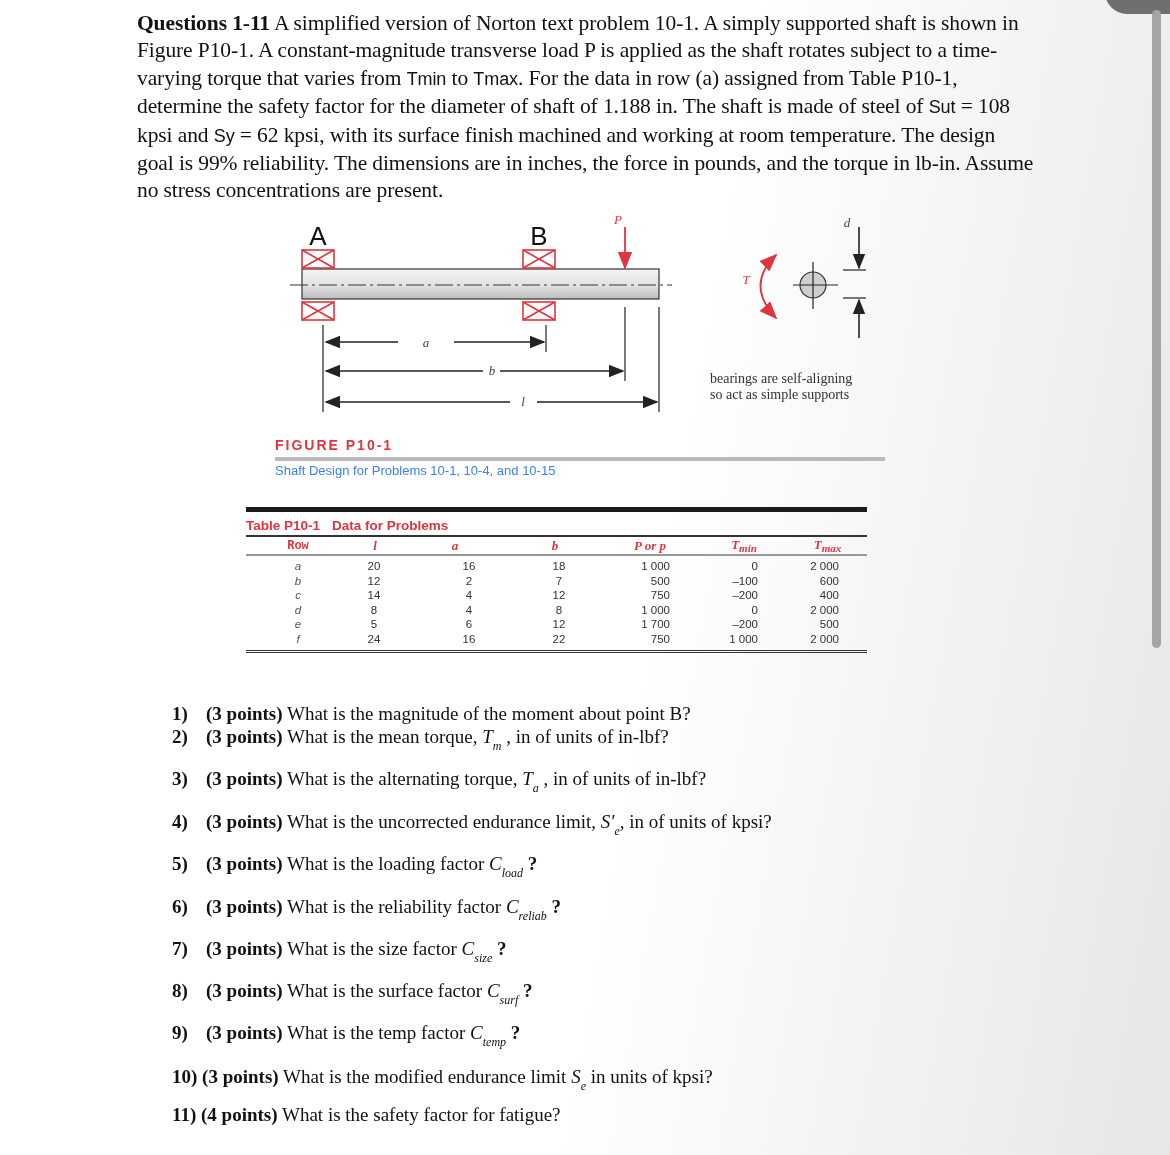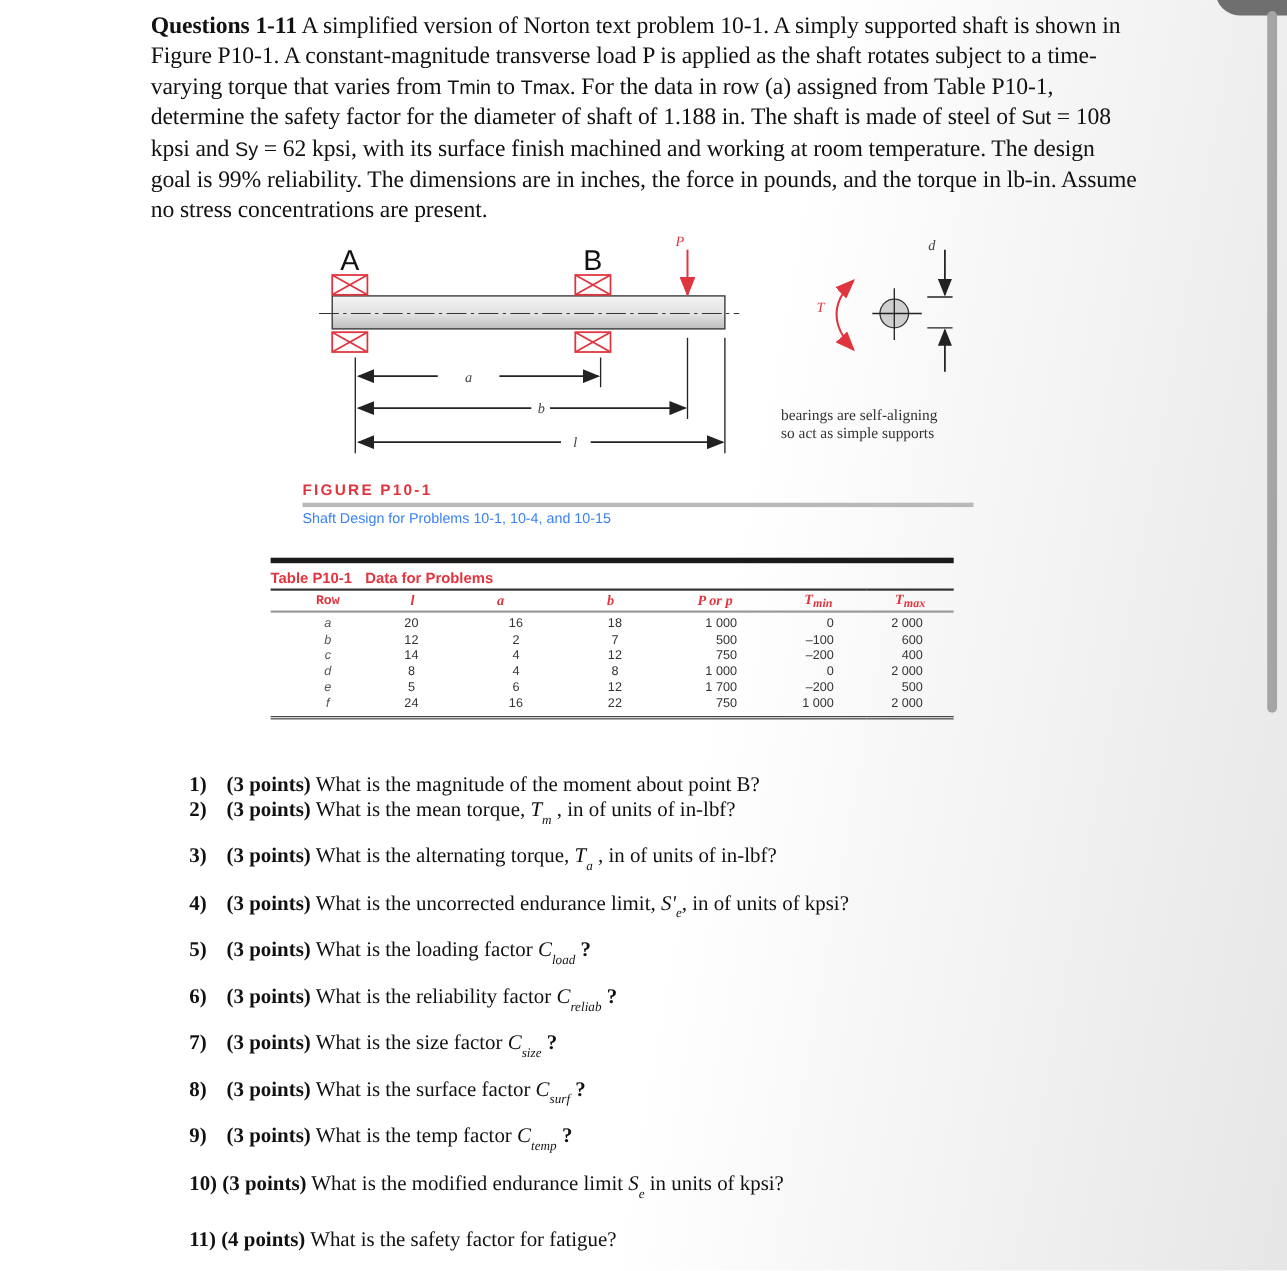--- a/index.html
+++ b/index.html
@@ -247,17 +247,17 @@
     <div class="q" style="top: 13px;"><span class="num" style="width:34px">1)</span><span class="pts">(3 points)</span><span> What is the magnitude of the moment about point B?</span></div>
     <div class="q" style="top: 36px;"><span class="num" style="width:34px">2)</span><span class="pts">(3 points)</span><span> What is the mean torque, </span><i>T</i><span class="sb">m</span><span> , in of units of in-lbf?</span></div>
     <div class="q" style="top: 78px;"><span class="num" style="width:34px">3)</span><span class="pts">(3 points)</span><span> What is the alternating torque, </span><i>T</i><span class="sb">a</span><span> , in of units of in-lbf?</span></div>
     <div class="q" style="top: 121px;"><span class="num" style="width:34px">4)</span><span class="pts">(3 points)</span><span> What is the uncorrected endurance limit, </span><i>S'</i><span class="sb">e</span><span>, in of units of kpsi?</span></div>
     <div class="q" style="top: 163px;"><span class="num" style="width:34px">5)</span><span class="pts">(3 points)</span><span> What is the loading factor </span><i>C</i><span class="sb">load</span><span style="font-weight:bold"> ?</span></div>
     <div class="q" style="top: 206px;"><span class="num" style="width:34px">6)</span><span class="pts">(3 points)</span><span> What is the reliability factor </span><i>C</i><span class="sb">reliab</span><span style="font-weight:bold"> ?</span></div>
     <div class="q" style="top: 248px;"><span class="num" style="width:34px">7)</span><span class="pts">(3 points)</span><span> What is the size factor </span><i>C</i><span class="sb">size</span><span style="font-weight:bold"> ?</span></div>
     <div class="q" style="top: 290px;"><span class="num" style="width:34px">8)</span><span class="pts">(3 points)</span><span> What is the surface factor </span><i>C</i><span class="sb">surf</span><span style="font-weight:bold"> ?</span></div>
     <div class="q" style="top: 332px;"><span class="num" style="width:34px">9)</span><span class="pts">(3 points)</span><span> What is the temp factor </span><i>C</i><span class="sb">temp</span><span style="font-weight:bold"> ?</span></div>
     <div class="q" style="top: 376px;"><span class="num" style="width:auto">10)</span> <span class="pts">(3 points)</span><span> What is the modified endurance limit </span><i>S</i><span class="sb">e</span><span>  in units of kpsi?</span></div>
-    <div class="q" style="top: 427px;"><span class="num" style="width:auto">11)</span> <span class="pts">(4 points)</span><span> What is the safety factor for fatigue?</span></div>
+    <div class="q" style="top: 414px;"><span class="num" style="width:auto">11)</span> <span class="pts">(4 points)</span><span> What is the safety factor for fatigue?</span></div>
   </div>
 
 <div class="scroll-cap"></div>
 <div class="scroll-track"></div>
 
 </body></html>

